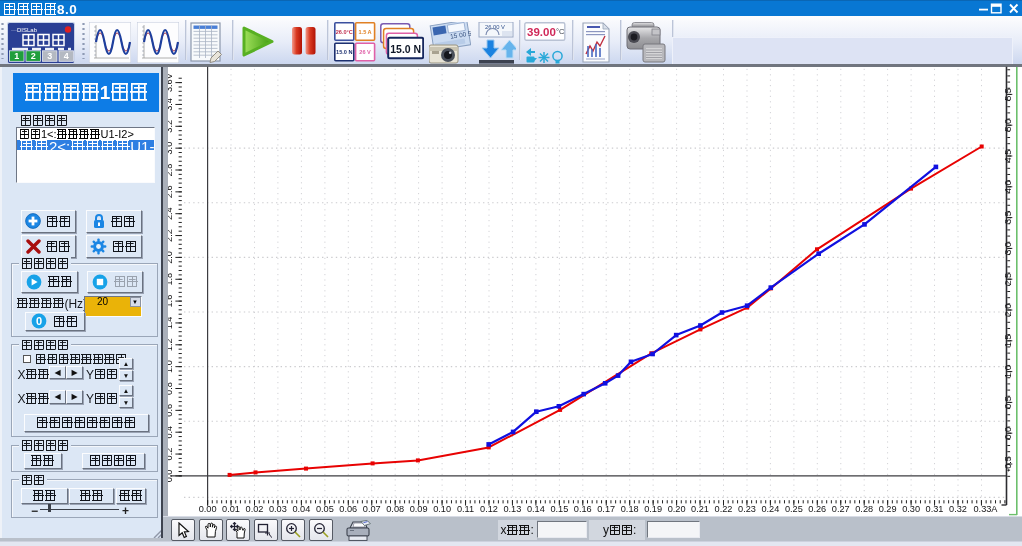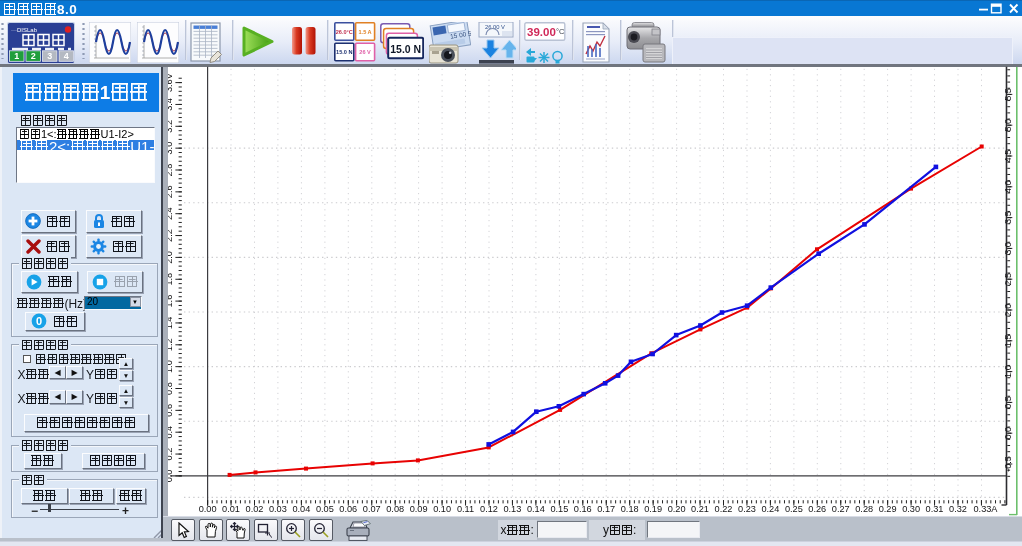--- a/index.html
+++ b/index.html
@@ -880,21 +880,21 @@
       </div>
       <div class="btn dis" style="left:85px;top:203.5px;width:56px;height:22px;font-size:12.5px">
         <svg width="16" height="16" viewBox="0 0 16 16" style="margin-right:6px">
           <circle cx="8" cy="8" r="7.4" fill="#17a2e8"></circle>
           <rect x="4.8" y="4.8" width="6.4" height="6.4" fill="#fff"></rect>
         </svg>
         <i class="z"></i>
         <i class="z"></i>
       </div>
       <div class="abs lbl" style="left:14.5px;top:229.5px"><i class="z"></i><i class="z"></i><i class="z"></i><i class="z"></i>(Hz)</div>
-      <div class="abs" style="left:82px;top:229px;width:57.5px;height:14px;background:#0369a1;border:1.5px solid;border-color:#6e7685 #fafbfd #fafbfd #6e7685;font-size:10px;line-height:10px;padding-left:2px">20<span style="position:absolute;right:0;top:0;width:11px;height:10px;background:#d6dce8;border:1px solid #8a92a0;font-size:6px;text-align:center;line-height:9px">▼</span></div>
+      <div class="abs" style="left:82px;top:229px;width:57.5px;height:21px;background:#eab308;border:1.5px solid;border-color:#6e7685 #fafbfd #fafbfd #6e7685;font-size:10px;line-height:10px;padding-left:12px">20<span style="position:absolute;right:0;top:0;width:11px;height:10px;background:#d6dce8;border:1px solid #8a92a0;font-size:6px;text-align:center;line-height:9px">▼</span></div>
       <div class="btn" style="left:22.5px;top:244.5px;width:60px;height:19.5px;font-size:12.5px">
         <svg width="16" height="16" viewBox="0 0 16 16" style="margin-right:6px">
           <circle cx="8" cy="8" r="7.4" fill="#17a2e8"></circle>
           <text x="8" y="12" font-size="11" font-weight="bold" fill="#fff" text-anchor="middle">0</text>
         </svg>
         <i class="z"></i>
         <i class="z"></i>
       </div>
       <div class="fs" style="left:8.5px;top:277px;width:147px;height:93px"></div>
       <div class="fslbl" style="left:17px;top:271.5px"><i class="z"></i><i class="z"></i><i class="z"></i><i class="z"></i></div>

